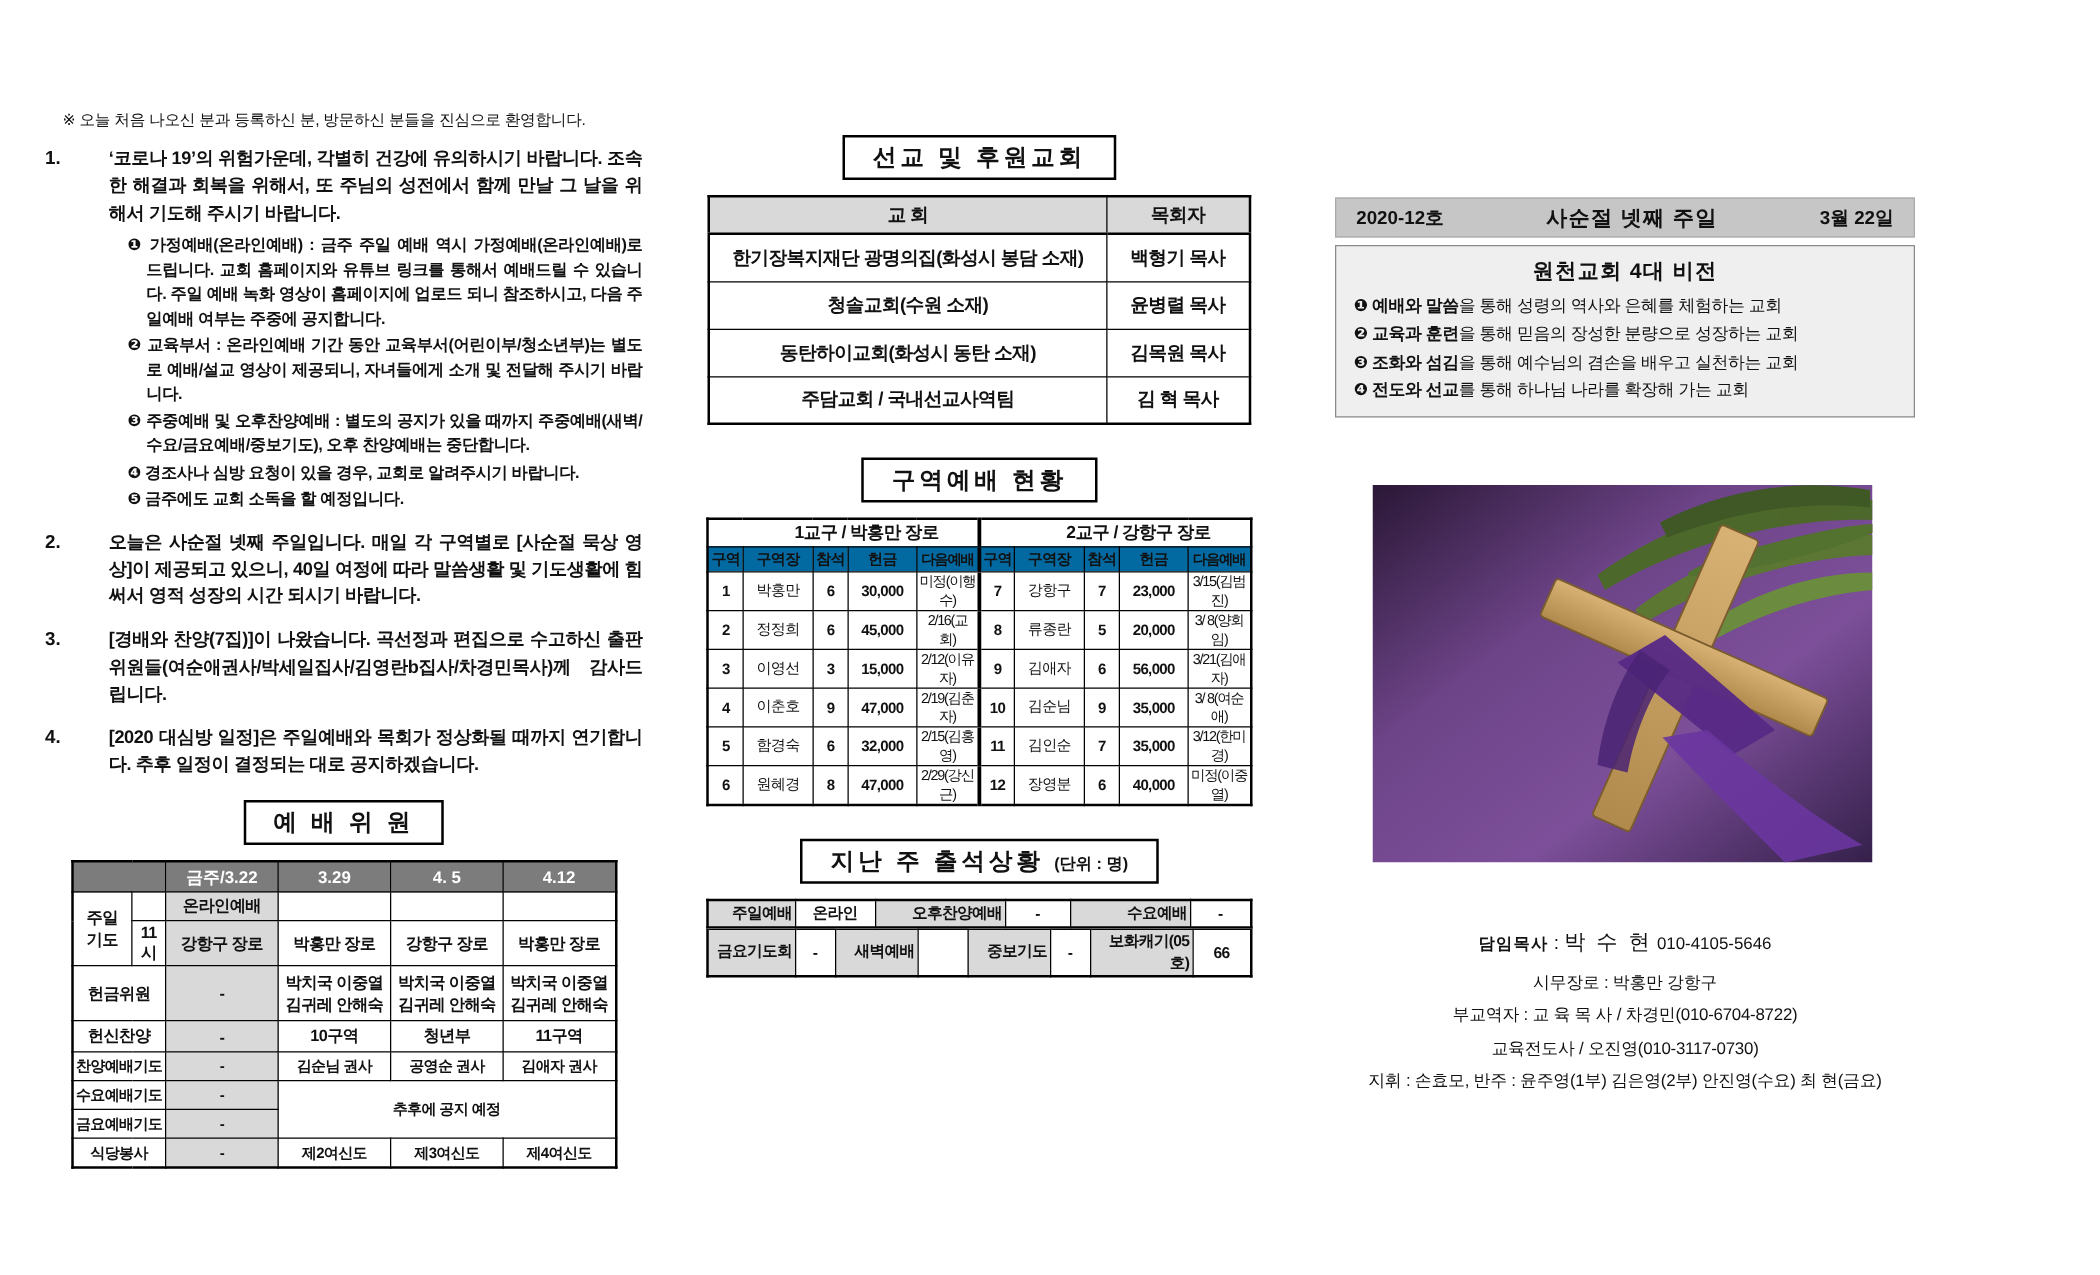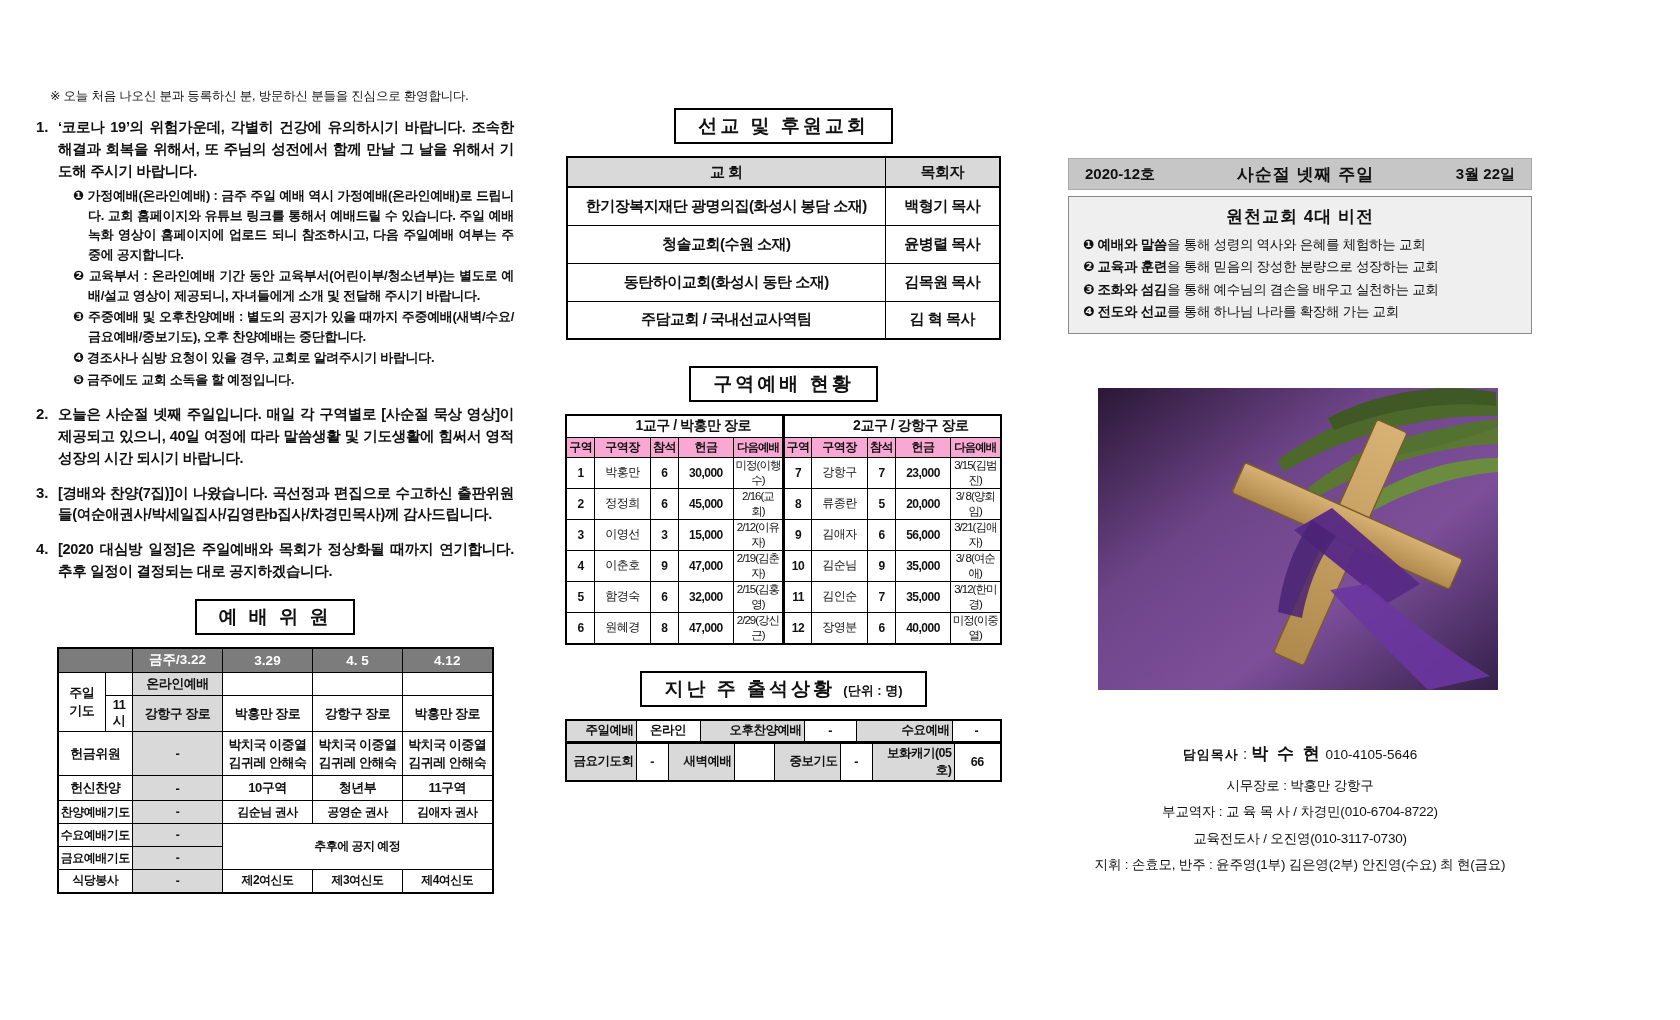--- a/index.html
+++ b/index.html
@@ -9,21 +9,21 @@
 
   
   .col-left  { position:absolute; left:36px;  top:88px;  width:478px; }
   .col-mid   { position:absolute; left:556px; top:108px; width:455px; }
   .col-right { position:absolute; left:1068px;top:158px; width:464px; }
 
   
   .welcome { font-size:12.5px; margin:0 0 12px 14px; letter-spacing:-0.2px; }
   .item { display:flex; margin-bottom:13px; }
   .item-num { flex:none; width:22px; font-weight:bold; font-size:15px; padding-top:1px; }
-  .item-body { flex:1; }
+  .item-body { flex:1;margin-left:29px; }
   .item-text { font-weight:bold; font-size:14.5px; line-height:1.5; text-align:justify; letter-spacing:-0.3px; }
   .subs { margin-top:4px; }
   .sub { font-weight:bold; font-size:13px; line-height:1.5; padding-left:30px; text-indent:-15px; text-align:justify; letter-spacing:-0.3px; margin-bottom:2px; }
 
   
   .tbox-wrap { text-align:center; }
   .tbox { display:inline-block; border:2px solid #000; background:#fff; padding:3px 22px; font-size:19px; font-weight:bold; letter-spacing:3px; }
   .tbox .unit { font-size:13px; letter-spacing:0; font-weight:bold; }
 
   
@@ -46,21 +46,21 @@
 
   
   .mt { width:433px; margin:12px auto 0; border:2px solid #000; table-layout:fixed; }
   .mt td { font-weight:bold; font-size:15px; height:38px; letter-spacing:-0.5px; }
   .mt tr.hd td { background:#d9d9d9; height:30px; border-bottom:2px solid #000; }
 
   
   .dt { width:435px; margin:12px auto 0; border:2px solid #000; table-layout:fixed; }
   .dt td { font-size:12px; height:22px; letter-spacing:-0.5px; padding:0 1px; }
   .dt tr.grp td { font-weight:bold; font-size:14px; height:22px;padding-left:38px; }
-  .dt tr.hd2 td { background:#f9a8d4; font-weight:bold; height:20px; }
+  .dt tr.hd2 td { background:#0369a1; font-weight:bold; height:20px; }
   .dt td.mid { border-right:3px solid #000; }
   .dt tbody td:nth-child(5) { border-right:3px solid #000; }
   .dt tbody td:nth-child(1), .dt tbody td:nth-child(3), .dt tbody td:nth-child(4),
   .dt tbody td:nth-child(6), .dt tbody td:nth-child(8), .dt tbody td:nth-child(9) { font-weight:bold; }
   .dt tbody td:nth-child(5), .dt tbody td:nth-child(10) { font-size:11.5px; letter-spacing:-1px; }
 
   
   .at { width:435px; margin:12px auto 0; border:2px solid #000; table-layout:fixed; }
   .at.second { margin-top:0; border-top:none; }
   .at td { font-weight:bold; font-size:12.5px; height:22px; letter-spacing:-0.5px; }
@@ -71,21 +71,21 @@
   .masthead .issue, .masthead .mdate { font-size:15px; font-weight:bold; }
   .masthead .mtitle { font-size:17px; font-weight:bold; letter-spacing:1px; }
   .vision { margin-top:6px; border:1px solid #8a8a8a; background:#efefef; padding:8px 14px 10px; }
   .vision-title { text-align:center; font-size:17px; font-weight:bold; letter-spacing:1px; margin-bottom:6px; }
   .v-item { font-size:13.5px; line-height:1.65; letter-spacing:-0.3px; }
   .v-item b { font-weight:bold; }
   .photo-wrap { margin:54px 0 0 30px; width:400px; height:302px; }
   .contacts { margin-top:52px; text-align:center; }
   .c-senior { font-size:15px; margin-bottom:8px; }
   .c-senior .role { font-weight:bold; font-size:13px; letter-spacing:1px; }
-  .c-senior .name { font-weight:bold; font-size:17px; letter-spacing:2px; }
+  .c-senior .name { font-weight:normal; font-size:17px; letter-spacing:2px; }
   .c-senior .phone { font-size:13.5px; }
   .c-line { font-size:13.5px; line-height:1.95; letter-spacing:-0.2px; }
 </style>
 </head>
 <body>
 
 <div class="page">
 
   <div class="col-left">
     <div class="welcome">※ 오늘 처음 나오신 분과 등록하신 분, 방문하신 분들을 진심으로 환영합니다.</div>

